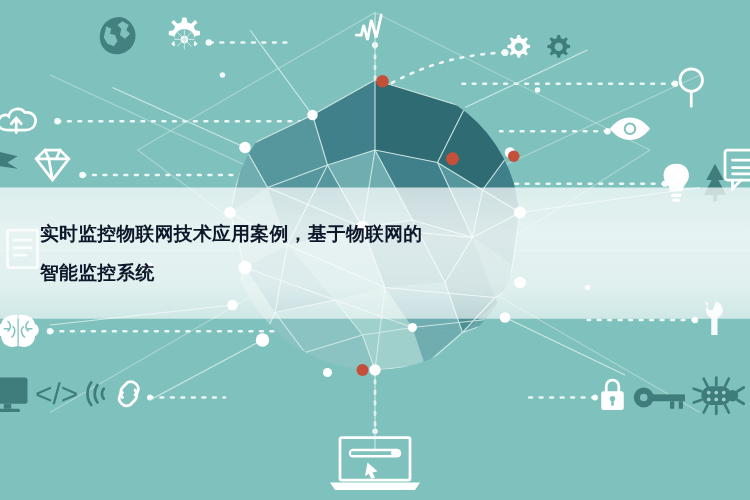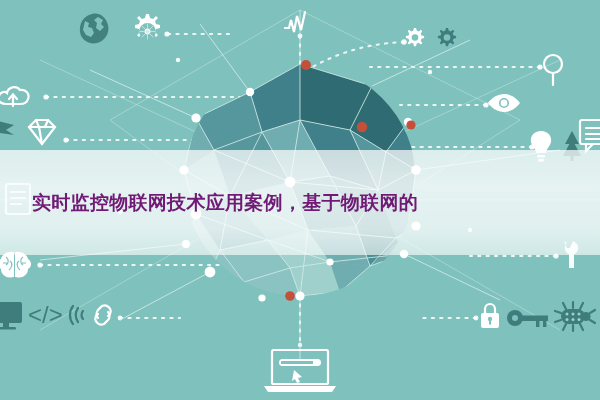--- a/index.html
+++ b/index.html
@@ -33,23 +33,23 @@
   #title-wrap {
     position:absolute;
     left:32px; top:150px;
     width:545px; height:105px;
     z-index:50;
     display:flex;
     flex-direction:column;
     justify-content:center;
   }
   .tline {
-    color:#701a75;
+    color:#0f172a;
     font-weight:bold;
-    font-size:19px;
+    font-size:15px;
     line-height:31px;
     letter-spacing:0.3px;
     white-space:nowrap;
   }
 </style>
 </head>
 <body>
 
 <div id="stage">
 
@@ -401,15 +401,16 @@
       <rect class="lt" x="15" y="11" width="42" height="7" rx="3.5"></rect>
       <rect x="17" y="13" width="32" height="3" fill="#7fc2bd"></rect>
       <path class="lt" d="M30,22 L38,29 L34,30 L36,34 L33,35 L31,31 L28,33 Z"></path>
     </g>
   </svg>
 
   <div id="band"></div>
 
   <div id="title-wrap">
     <div class="tline">实时监控物联网技术应用案例，基于物联网的</div>
+    <div class="tline">智能监控系统</div>
   </div>
 
 </div>
 
 </body></html>

